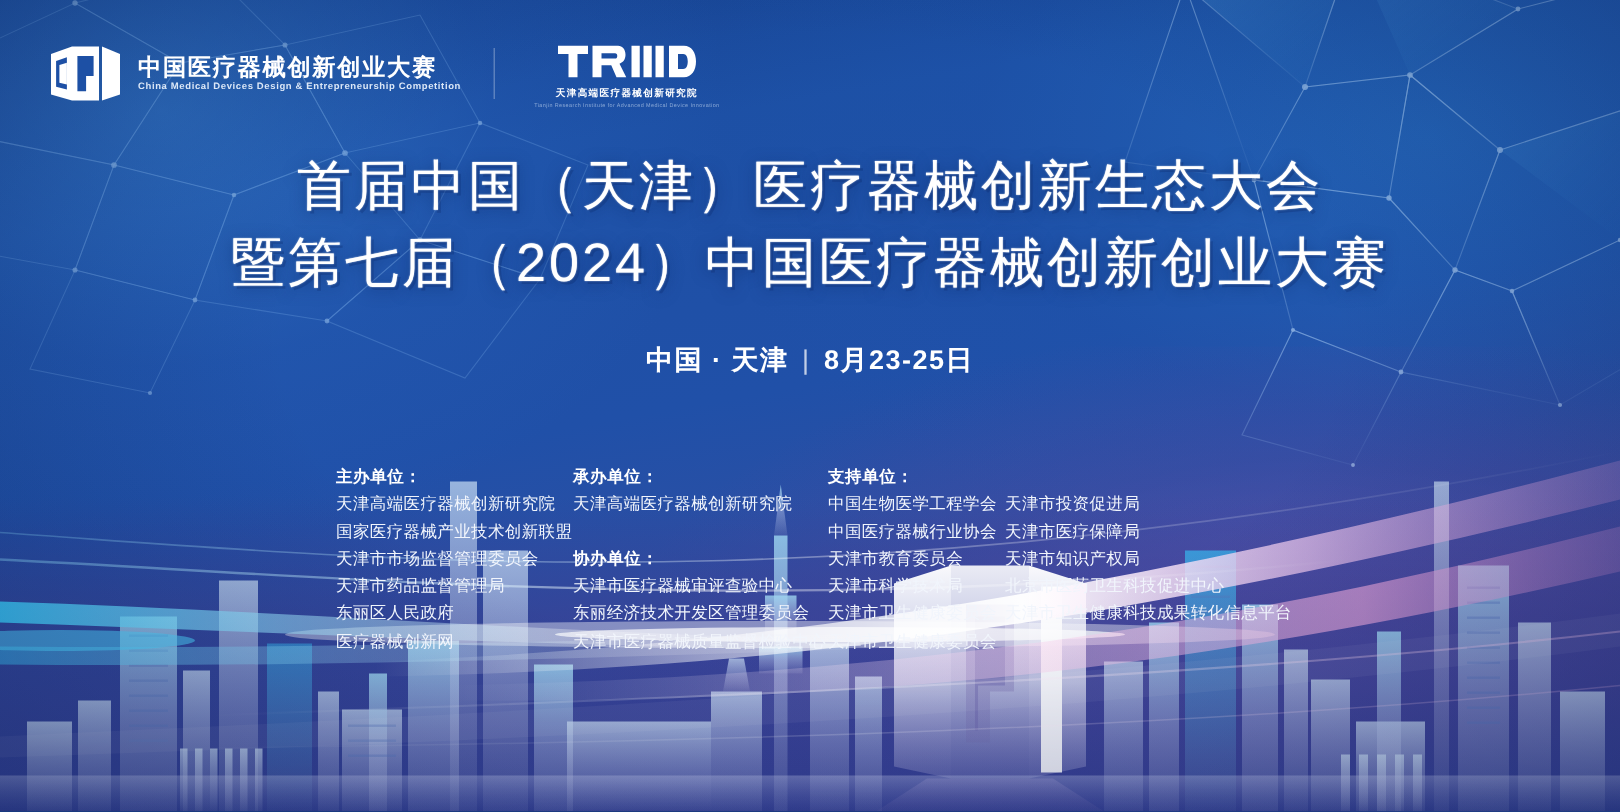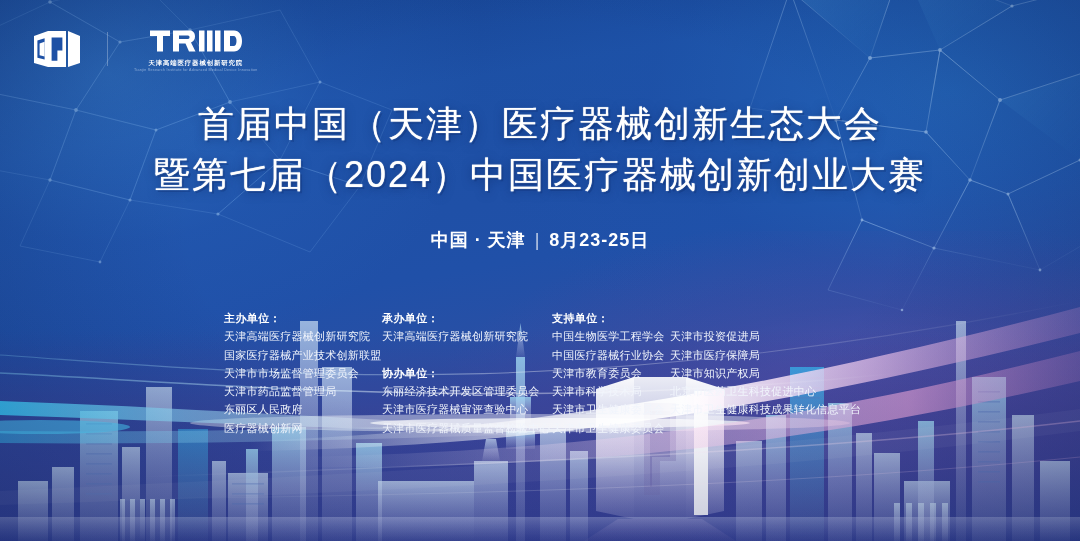--- a/index.html
+++ b/index.html
@@ -485,20 +485,24 @@
 
         <path d="M4.4 12.6 L11.6 10.2 L11.6 31.6 L4.4 29.8 Z" fill="#1d50a5"></path>
         <path d="M6.6 15.4 L11.6 13.8 L11.6 28.4 L6.6 27.2 Z" fill="#ffffff"></path>
 
         <path d="M15 3 L33 3 L33 39 L15 39 Z" fill="#ffffff"></path>
         <path d="M18.6 9.4 L29.4 9.4 L29.4 22.6 L24.4 22.6 L24.4 32.8 L18.6 32.8 Z" fill="#1d50a5"></path>
         <path d="M21.4 12.4 L26.6 12.4 L26.6 20 L21.4 20 Z" fill="#ffffff" opacity="0"></path>
 
         <path d="M35 3 L47 8 L47 35 L35 39 Z" fill="#ffffff"></path>
       </svg>
+      <div class="logo-text-wrap">
+        <div class="logo-cn">中国医疗器械创新创业大赛</div>
+        <div class="logo-en">China Medical Devices Design &amp; Entrepreneurship Competition</div>
+      </div>
     </div>
 
     <div class="divider-v"></div>
 
     <div class="logo-right">
       <svg class="triid-mark" viewBox="0 0 184 46">
 
         <path d="M0 2 H40 V13 H26 V44 H14 V13 H0 Z" fill="#ffffff"></path>
 
         <path d="M46 2 H80 C86 2 90 7 90 14 C90 20 87 24 82 26 L91 44 H78 L71 28 H58 V44 H46 Z M58 12 V19 H76 C78 19 79 17.6 79 15.5 C79 13.4 78 12 76 12 Z" fill="#ffffff"></path>
@@ -533,22 +537,22 @@
       <div class="grp-item">天津市药品监督管理局</div>
       <div class="grp-item">东丽区人民政府</div>
       <div class="grp-item">医疗器械创新网</div>
     </div>
 
     <div class="col col-2">
       <div class="grp-head">承办单位：</div>
       <div class="grp-item">天津高端医疗器械创新研究院</div>
       <div class="spacer-line"></div>
       <div class="grp-head">协办单位：</div>
+      <div class="grp-item">天津市医疗器械审评查验中心</div>
       <div class="grp-item">东丽经济技术开发区管理委员会</div>
-      <div class="grp-item">天津市医疗器械审评查验中心</div>
       <div class="grp-item">天津市医疗器械质量监督检验中心</div>
     </div>
 
     <div class="col col-3">
       <div class="grp-head">支持单位：</div>
       <div class="grp-item">中国生物医学工程学会</div>
       <div class="grp-item">中国医疗器械行业协会</div>
       <div class="grp-item">天津市教育委员会</div>
       <div class="grp-item">天津市科学技术局</div>
       <div class="grp-item">天津市卫生健康委员会</div>

